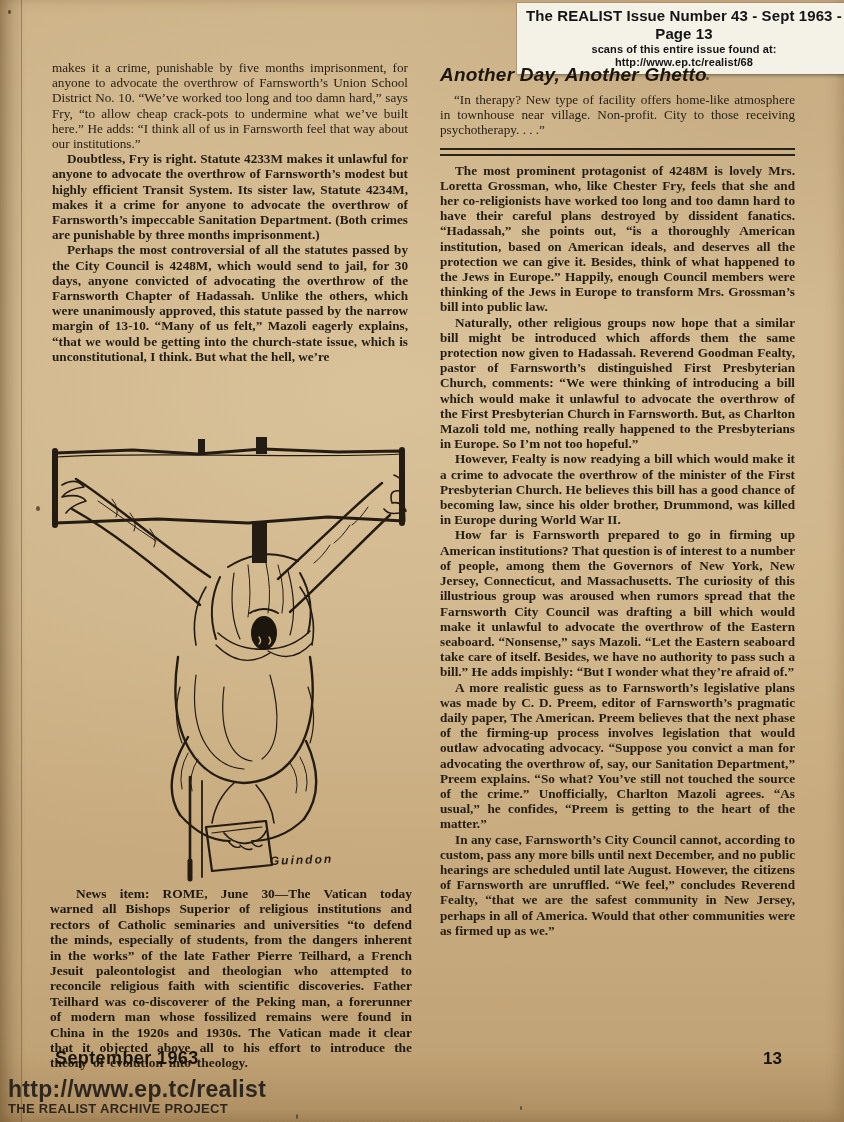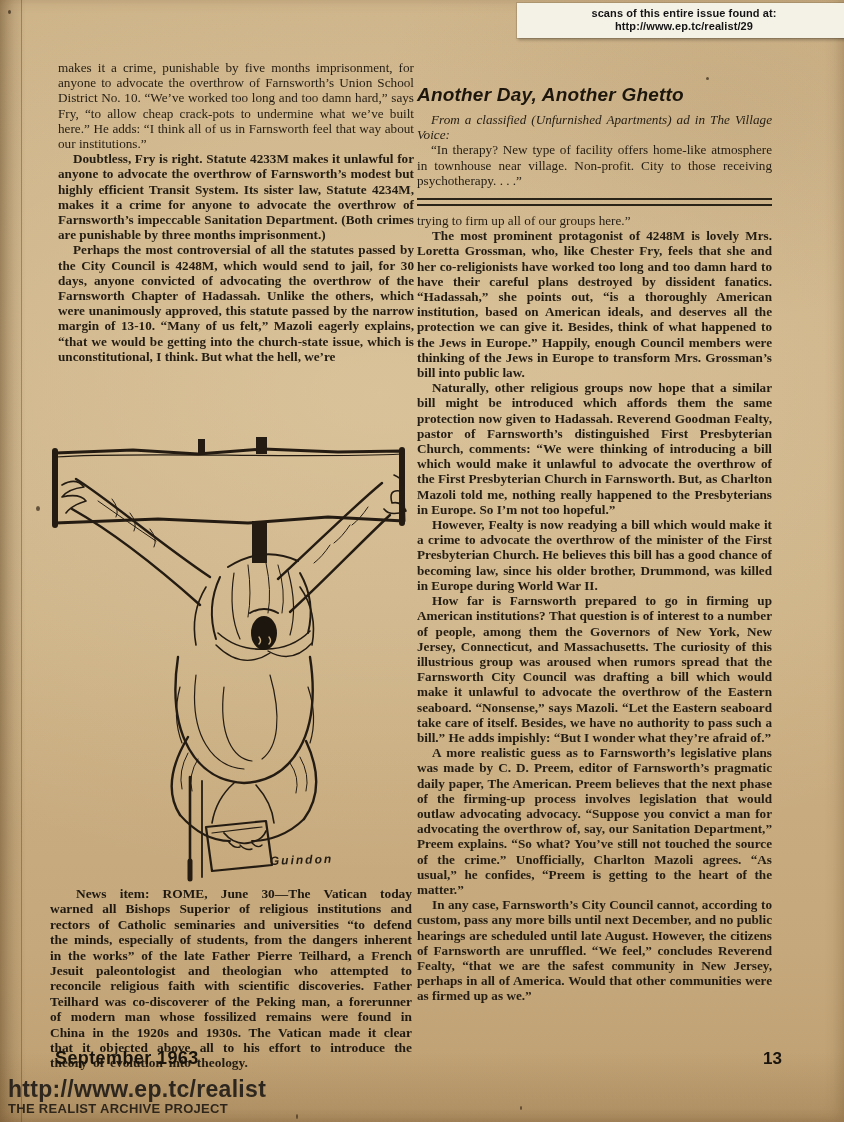--- a/index.html
+++ b/index.html
@@ -21,22 +21,22 @@
   .label-box{position:absolute;left:517px;top:3px;width:322px;background:#f4f1e7;
         text-align:center;padding:4px 6px 5px;
         box-shadow:0 0 0 1px rgba(0,0,0,.10), 1px 2px 3px rgba(0,0,0,.28);}
   .label-line1{font:700 15px/18px "Liberation Sans",sans-serif;color:#141414;letter-spacing:.1px;}
   .label-line2{font:700 11px/13px "Liberation Sans",sans-serif;color:#141414;letter-spacing:.1px;}
 
   .col{position:absolute;color:#241d13;text-align:justify;
        font:13.2px/15.2px "Liberation Serif","DejaVu Serif",serif;}
   .col p{margin:0;}
   .col p.ind{text-indent:15px;font-weight:bold;}
-  #left-col{left:58px;top:60px;width:356px;}
-  #right-col{left:417px;top:64px;width:355px;margin-top:20px;}
+  #left-col{left:52px;top:60px;width:356px;}
+  #right-col{left:440px;top:64px;width:355px;}
 
   .heading{font:italic 800 19px/22px "Liberation Sans",sans-serif;color:#1d160d;
            letter-spacing:.2px;text-align:left;margin:0 0 6px 0;}
   .source-note{font-style:italic;text-indent:14px;}
   .ad-quote{text-indent:14px;}
   .double-rule{height:4px;border-top:2.5px solid #2a2318;border-bottom:2px solid #2a2318;
            margin:10px 0 7px 0;}
 
   #illustration{position:absolute;left:38px;top:437px;width:390px;height:446px;}
   #illustration svg{width:100%;height:100%;}
@@ -57,21 +57,22 @@
         font:700 13px/15px "Liberation Sans",sans-serif;color:#1f1c18;letter-spacing:.3px;}
 </style>
 </head>
 <body>
 
 <div class="page">
   <div class="edge-left"></div>
   <div class="crease"></div>
 
   <div class="label-box">
-    <div class="label-line2">scans of this entire issue found at: http://www.ep.tc/realist/29</div>
+    <div class="label-line1">The REALIST Issue Number 43 - Sept 1963 - Page 13</div>
+    <div class="label-line2">scans of this entire issue found at: http://www.ep.tc/realist/68</div>
   </div>
 
   <div class="col" id="left-col">
     <p>makes it a crime, punishable by five months imprisonment, for anyone to advocate the overthrow of Farnsworth’s Union School District No. 10. “We’ve worked too long and too damn hard,” says Fry, “to allow cheap crack-pots to undermine what we’ve built here.” He adds: “I think all of us in Farnsworth feel that way about our institutions.”</p>
     <p class="ind">Doubtless, Fry is right. Statute 4233M makes it unlawful for anyone to advocate the overthrow of Farnsworth’s modest but highly efficient Transit System. Its sister law, Statute 4234M, makes it a crime for anyone to advocate the overthrow of Farnsworth’s impeccable Sanitation Department. (Both crimes are punishable by three months imprisonment.)</p>
     <p class="ind">Perhaps the most controversial of all the statutes passed by the City Council is 4248M, which would send to jail, for 30 days, anyone convicted of advocating the overthrow of the Farnsworth Chapter of Hadassah. Unlike the others, which were unanimously approved, this statute passed by the narrow margin of 13-10. “Many of us felt,” Mazoli eagerly explains, “that we would be getting into the church-state issue, which is unconstitutional, I think. But what the hell, we’re</p>
   </div>
 
   <div id="illustration">
     <svg viewBox="0 0 390 446" xmlns="http://www.w3.org/2000/svg">
@@ -153,24 +154,22 @@
       <text class="sig" x="232" y="428" transform="rotate(-2 232 428)">Guindon</text>
     </svg>
   </div>
 
   <div id="news-item">
     <p>News item: ROME, June 30—The Vatican today warned all Bishops Superior of religious institutions and rectors of Catholic seminaries and universities “to defend the minds, especially of students, from the dangers inherent in the works” of the late Father Pierre Teilhard, a French Jesuit paleontologist and theologian who attempted to reconcile religious faith with scientific discoveries. Father Teilhard was co-discoverer of the Peking man, a forerunner of modern man whose fossilized remains were found in China in the 1920s and 1930s. The Vatican made it clear that it objected above all to his effort to introduce the theory of evolution into theology.</p>
   </div>
 
   <div class="col" id="right-col">
     <h2 class="heading">Another Day, Another Ghetto</h2>
-    <p class="source-note">From a classified (Unfurnished Apartments) ad in The Village Voice:</p>
     <p class="ad-quote">“In therapy? New type of facility offers home-like atmosphere in townhouse near village. Non-profit. City to those receiving psychotherapy. . . .”</p>
     <div class="double-rule"></div>
-    <p>trying to firm up all of our groups here.”</p>
     <p class="ind">The most prominent protagonist of 4248M is lovely Mrs. Loretta Grossman, who, like Chester Fry, feels that she and her co-religionists have worked too long and too damn hard to have their careful plans destroyed by dissident fanatics. “Hadassah,” she points out, “is a thoroughly American institution, based on American ideals, and deserves all the protection we can give it. Besides, think of what happened to the Jews in Europe.” Happily, enough Council members were thinking of the Jews in Europe to transform Mrs. Grossman’s bill into public law.</p>
     <p class="ind">Naturally, other religious groups now hope that a similar bill might be introduced which affords them the same protection now given to Hadassah. Reverend Goodman Fealty, pastor of Farnsworth’s distinguished First Presbyterian Church, comments: “We were thinking of introducing a bill which would make it unlawful to advocate the overthrow of the First Presbyterian Church in Farnsworth. But, as Charlton Mazoli told me, nothing really happened to the Presbyterians in Europe. So I’m not too hopeful.”</p>
     <p class="ind">However, Fealty is now readying a bill which would make it a crime to advocate the overthrow of the minister of the First Presbyterian Church. He believes this bill has a good chance of becoming law, since his older brother, Drummond, was killed in Europe during World War II.</p>
     <p class="ind">How far is Farnsworth prepared to go in firming up American institutions? That question is of interest to a number of people, among them the Governors of New York, New Jersey, Connecticut, and Massachusetts. The curiosity of this illustrious group was aroused when rumors spread that the Farnsworth City Council was drafting a bill which would make it unlawful to advocate the overthrow of the Eastern seaboard. “Nonsense,” says Mazoli. “Let the Eastern seaboard take care of itself. Besides, we have no authority to pass such a bill.” He adds impishly: “But I wonder what they’re afraid of.”</p>
     <p class="ind">A more realistic guess as to Farnsworth’s legislative plans was made by C. D. Preem, editor of Farnsworth’s pragmatic daily paper, The American. Preem believes that the next phase of the firming-up process involves legislation that would outlaw advocating advocacy. “Suppose you convict a man for advocating the overthrow of, say, our Sanitation Department,” Preem explains. “So what? You’ve still not touched the source of the crime.” Unofficially, Charlton Mazoli agrees. “As usual,” he confides, “Preem is getting to the heart of the matter.”</p>
     <p class="ind">In any case, Farnsworth’s City Council cannot, according to custom, pass any more bills until next December, and no public hearings are scheduled until late August. However, the citizens of Farnsworth are unruffled. “We feel,” concludes Reverend Fealty, “that we are the safest community in New Jersey, perhaps in all of America. Would that other communities were as firmed up as we.”</p>
   </div>
 
   <div class="footer-date">September 1963</div>
   <div class="footer-page">13</div>

